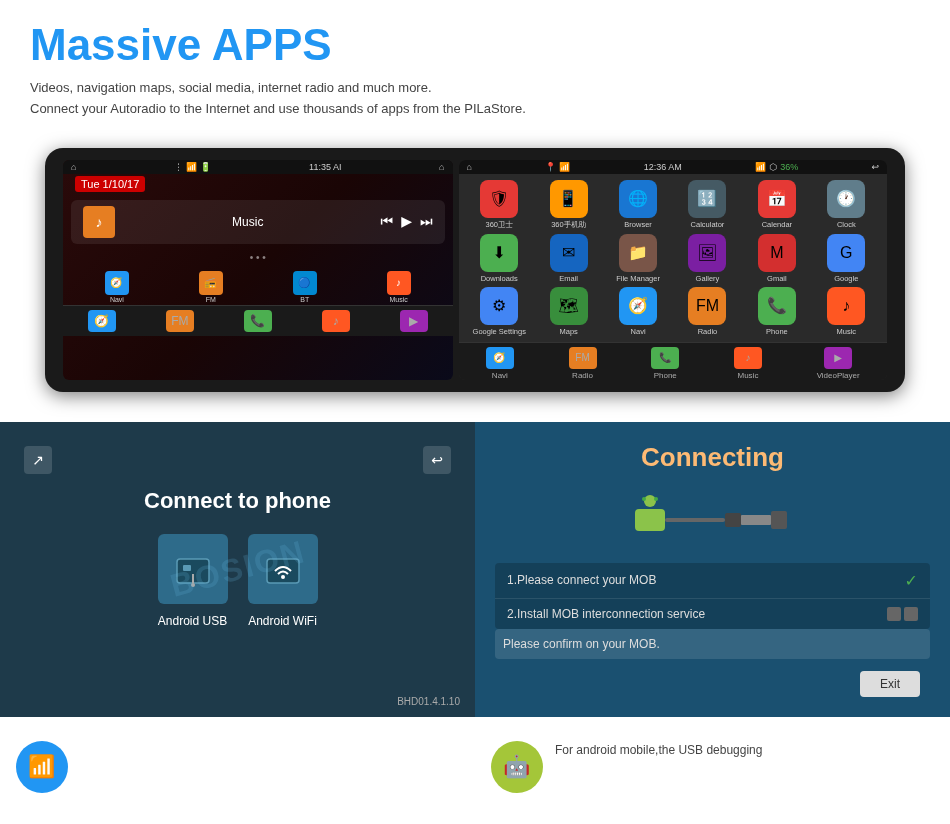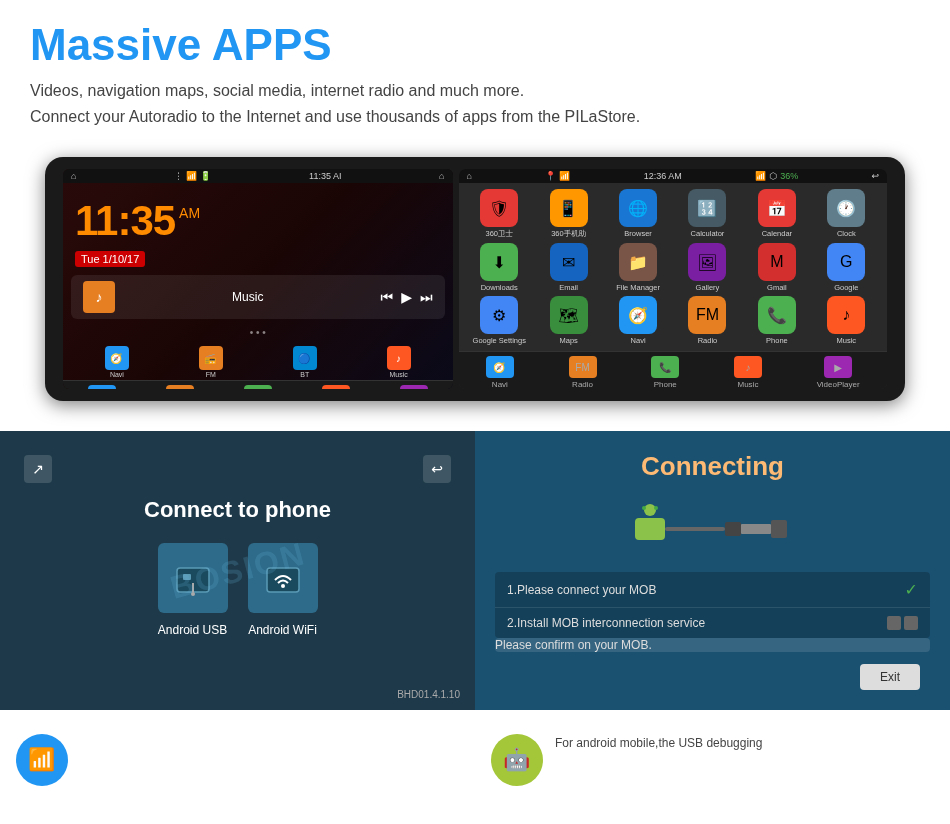--- a/index.html
+++ b/index.html
@@ -14,21 +14,21 @@
     .top-section {
       padding: 20px 30px 10px 30px;
     }
     .main-title {
       font-size: 44px;
       color: #2196F3;
       font-weight: bold;
       margin-bottom: 8px;
     }
     .description {
-      font-size: 16px;
+      font-size: 13px;
       color: #444;
       line-height: 1.6;
       margin-bottom: 18px;
     }
 
     
     .device-container {
       display: flex;
       justify-content: center;
       margin: 0 auto 10px auto;
@@ -333,21 +333,21 @@
       color: #ddd;
       border-bottom: 1px solid rgba(255,255,255,0.1);
     }
     .step-row:last-child { border-bottom: none; }
     .step-check { color: #4CAF50; font-size: 16px; }
     .step-squares { display: flex; gap: 3px; }
     .step-square { width: 14px; height: 14px; background: #666; border-radius: 2px; }
     .confirm-box {
       background: rgba(255,255,255,0.12);
       border-radius: 4px;
-      padding: 0;
+      padding: 8px;
       color: #ddd;
       font-size: 12px;
       margin-bottom: 12px;
     }
     .exit-btn {
       display: block;
       background: #ddd;
       color: #333;
       border: none;
       padding: 6px 20px;
@@ -435,24 +435,20 @@
         <div class="screen-left-content">
           <div class="status-bar-left">
             <span>⌂</span>
             <div class="icons">
               <span>⋮</span>
               <span>📶</span>
               <span>🔋</span>
             </div>
             <span>11:35 AI</span>
             <span>⌂</span>
-          </div>
-          <div class="clock-main">
-            <span class="clock-time">11:35</span>
-            <span class="clock-ampm">AM</span>
           </div>
           <div>
             <span class="date-badge">Tue 1/10/17</span>
           </div>
           <div class="music-area">
             <div class="music-icon">♪</div>
             <span class="music-label">Music</span>
             <div class="music-controls">
               <span>⏮</span>
               <span>▶</span>

